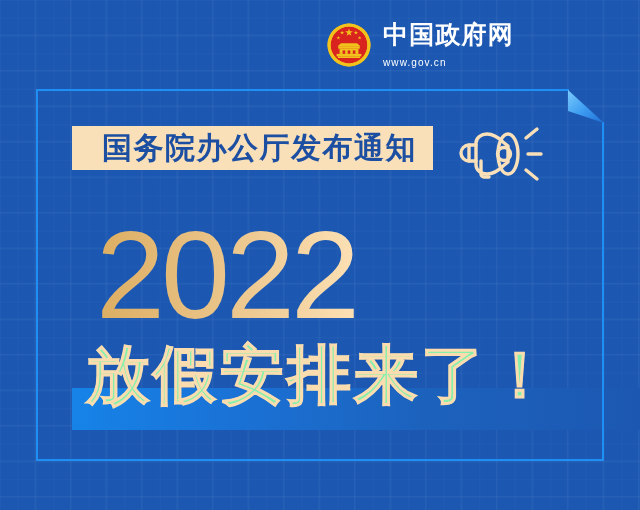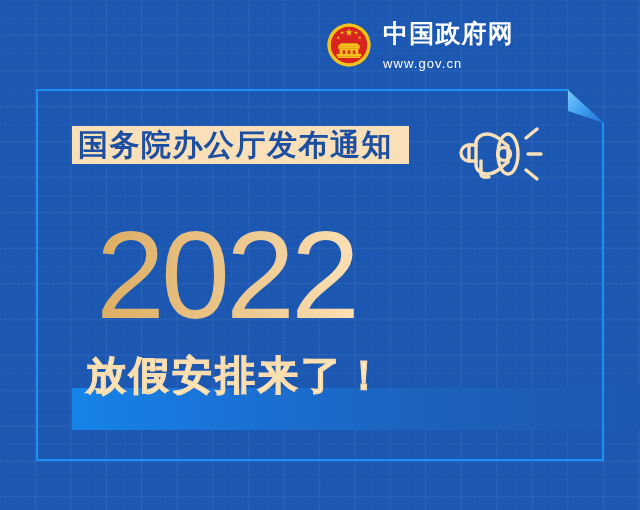--- a/index.html
+++ b/index.html
@@ -58,21 +58,21 @@
     position:relative; width:46px; height:46px; flex:0 0 46px;
   }
   .emblem svg{ display:block; width:46px; height:46px; }
 
   #logo-text{ display:flex; flex-direction:column; line-height:1; }
   #logo-cn{
     color:#ffffff; font-size:25px; font-weight:700;
     letter-spacing:1.2px; white-space:nowrap;
   }
   #logo-url{
-    color:#ffffff; font-size:13px; font-weight:400;
+    color:#ffffff; font-size:10px; font-weight:400;
     letter-spacing:1.1px; margin-top:11px; white-space:nowrap;
   }
 
   
   #frame{
     position:absolute;
     left:36px; top:89px;
     width:568px; height:372px;
     pointer-events:none;
   }
@@ -83,24 +83,24 @@
   #frame .e-right { left:566px;top:33px;width:2px;   height:339px; }
   
   #fold{
     position:absolute; left:531px; top:0; width:37px; height:35px;
   }
 
   
   #banner{
     position:absolute;
     left:72px; top:126px;
-    height:38px;
+    height:44px;
     background:#fae0b9;
     display:flex; align-items:center;
-    padding:0 16px 0 6px;
+    padding:0 16px 0 30px;
   }
   #banner-text{
     color:#1c4fa2;
     font-size:30px;
     font-weight:700;
     letter-spacing:1.5px;
     white-space:nowrap;
     line-height:1;
   }
 
@@ -120,26 +120,26 @@
   #year svg{ display:block; width:300px; height:110px; }
 
   
   #headline{
     position:absolute;
     left:86px; top:344px;
     height:62px;
     display:flex; align-items:center;
   }
   #headline-text{
-    font-size:40px;
+    font-size:64px;
     font-weight:900;
     letter-spacing:3px;
     line-height:1;
     white-space:nowrap;
-    color:#fef9c3;
+    color:#86efac;
     -webkit-text-stroke:1px #fadcaf;
   }
 </style>
 </head>
 <body>
 
 <div id="poster">
 
   <div id="grid"></div>
   <div id="grid2"></div>

